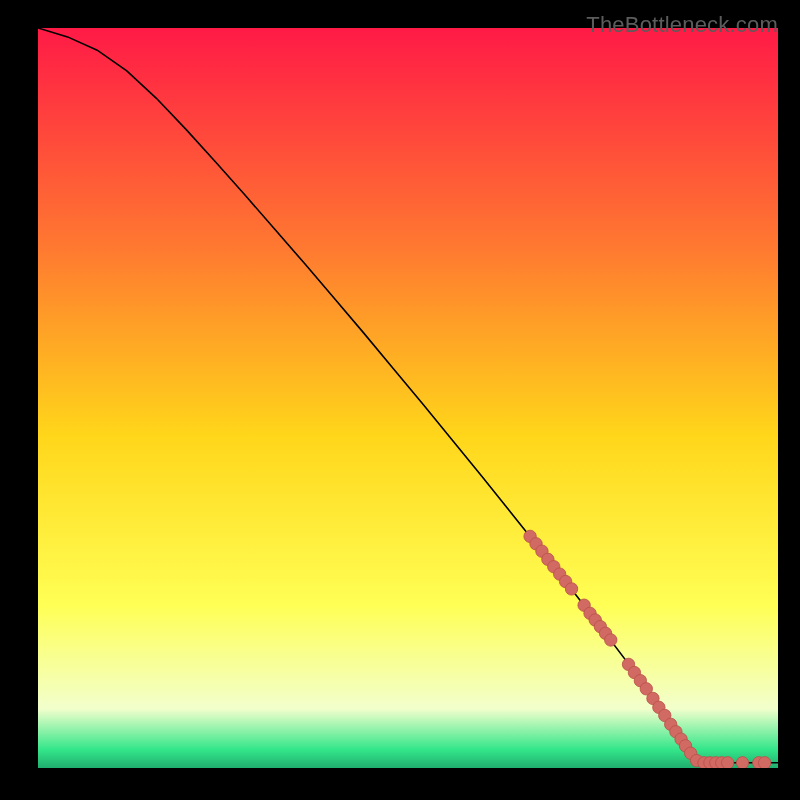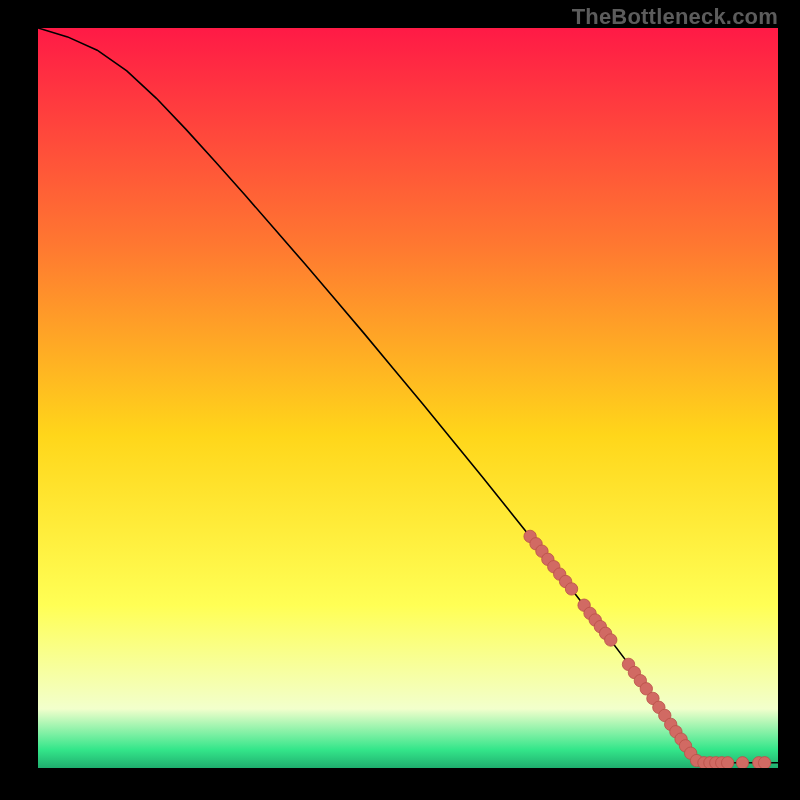--- a/index.html
+++ b/index.html
@@ -11,25 +11,25 @@
     position: relative;
     font-family: Arial, Helvetica, sans-serif;
   }
   .container {
     position: relative;
     width: 800px;
     height: 800px;
   }
   .watermark {
     position: absolute;
-    top: 4px;
+    top: 12px;
     right: 22px;
     color: #5c5c5c;
     font-size: 22px;
-    font-weight: 700;
+    font-weight: 400;
     letter-spacing: 0.2px;
     z-index: 10;
   }
   .plot-area {
     position: absolute;
     left: 38px;
     top: 28px;
     width: 740px;
     height: 740px;
     overflow: hidden;

